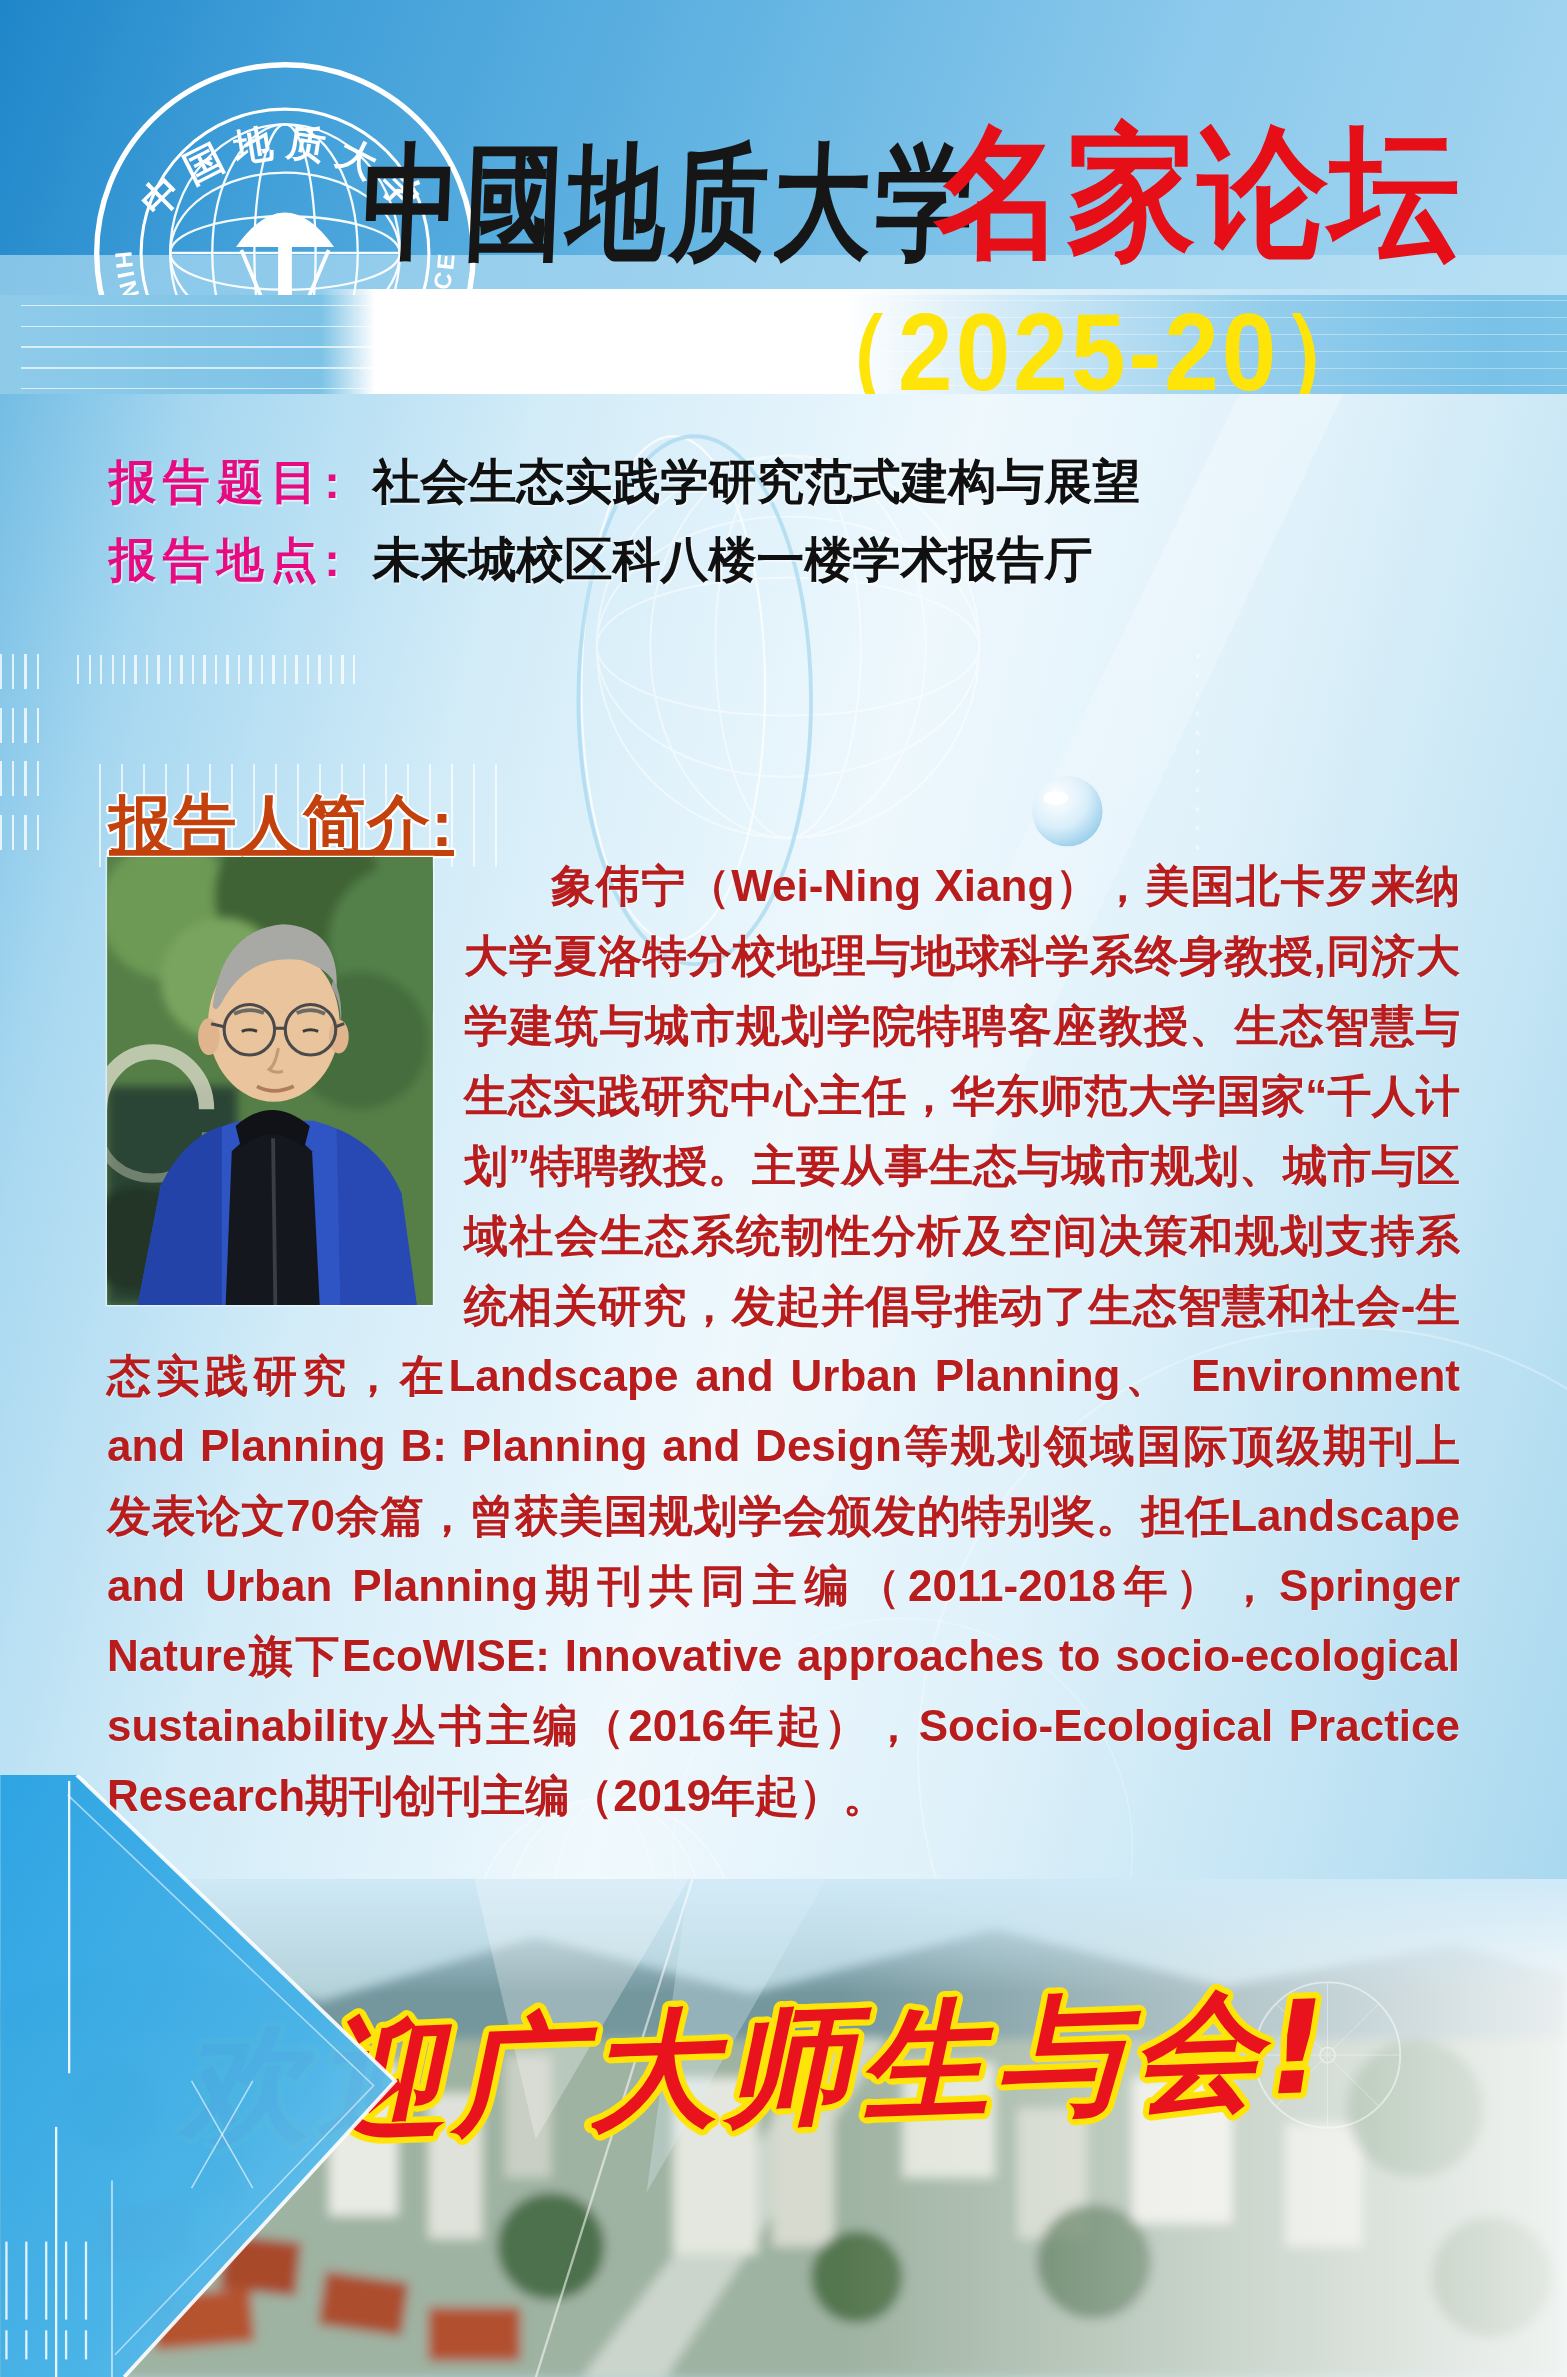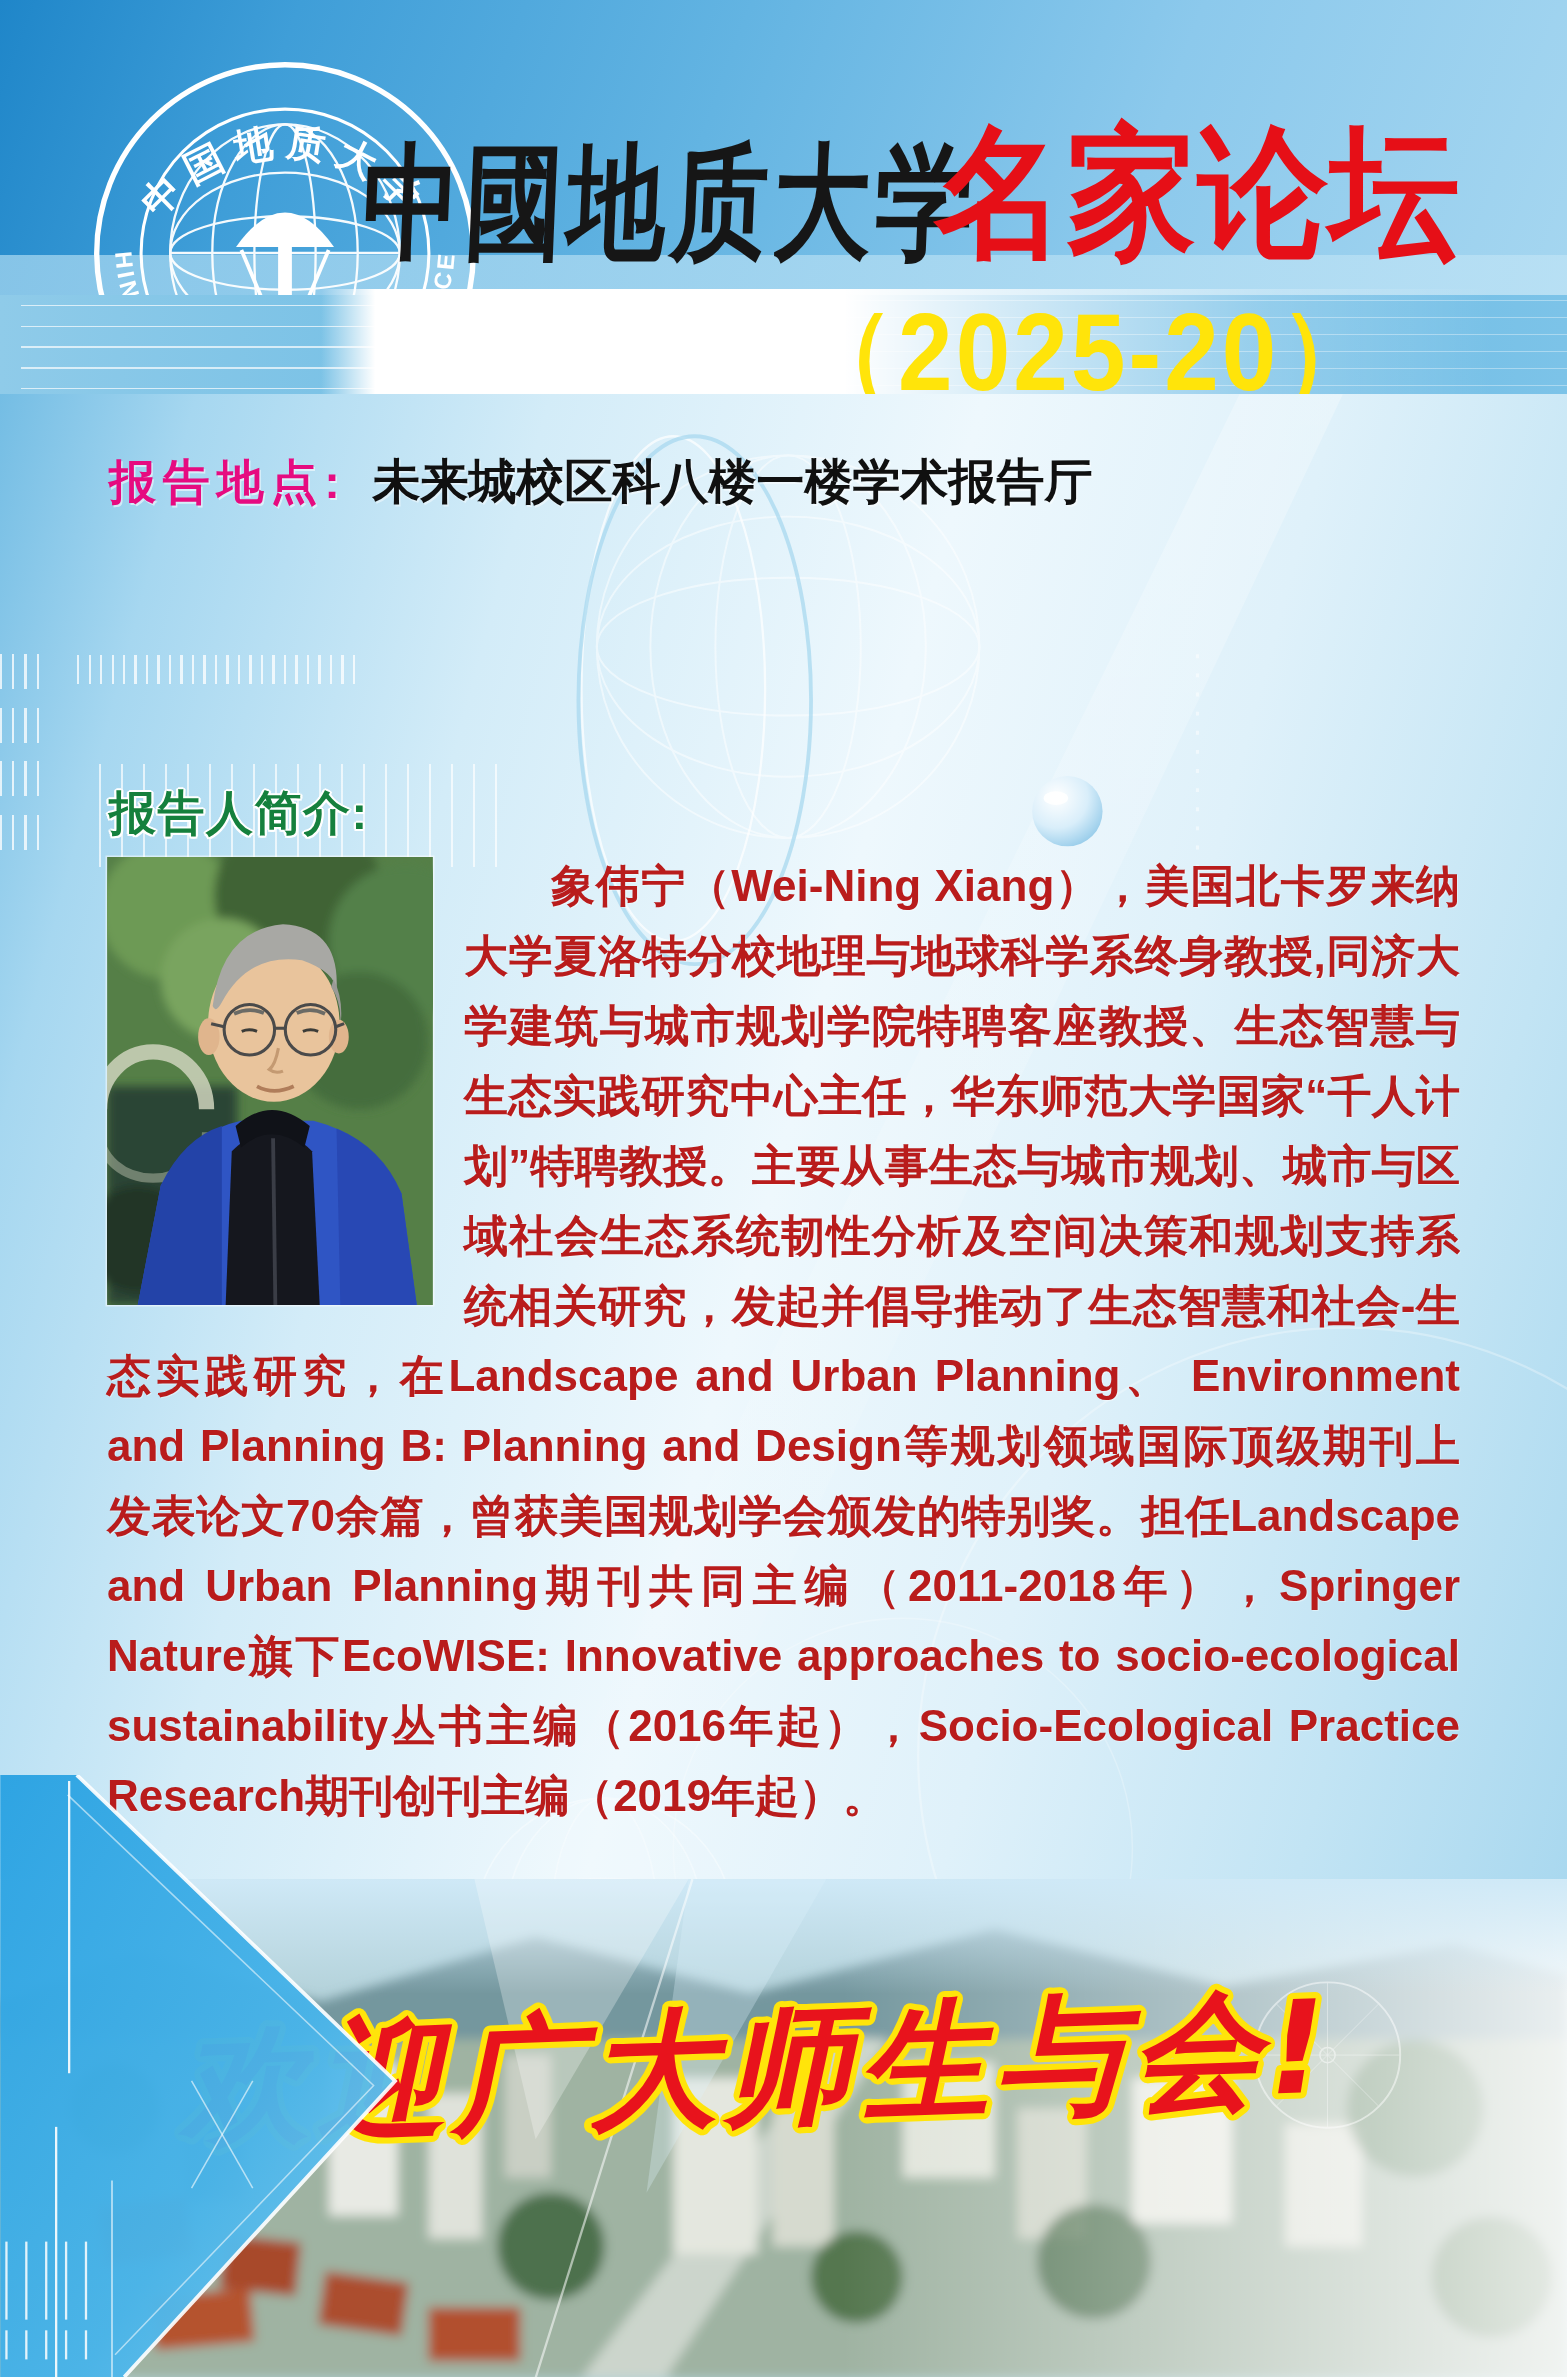--- a/index.html
+++ b/index.html
@@ -43,23 +43,23 @@
     text-shadow:1.5px 1.5px 0 rgba(255,255,255,.55);}
   .info-value{display:inline-block;margin-left:29px;font-size:48px;font-weight:800;color:#101010;
     vertical-align:bottom;text-shadow:1.5px 1.5px 0 rgba(255,255,255,.45);}
   
   .left-ticks{position:absolute;left:0;width:44px;height:35px;opacity:.85;
     background:repeating-linear-gradient(to right,rgba(255,255,255,.9) 0 2.3px,transparent 2.3px 12.2px);}
   .hatch-mid{position:absolute;left:77px;top:655px;width:283px;height:29px;opacity:.85;
     background:repeating-linear-gradient(to right,rgba(255,255,255,.9) 0 2.3px,transparent 2.3px 11.5px);}
   .intro-ticks{position:absolute;left:99px;top:764px;width:417px;height:103px;opacity:.8;
     background:repeating-linear-gradient(to right,rgba(255,255,255,.85) 0 2.3px,transparent 2.3px 22px);}
-  .intro-label{position:absolute;left:109px;top:782px;font-size:47px;font-weight:800;color:#15803d;
+  .intro-label{position:absolute;left:109px;top:782px;font-size:63px;font-weight:800;color:#c2410c;
     letter-spacing:1.5px;white-space:nowrap;
-    text-shadow:2.3px 0 0 #fff,-2.3px 0 0 #fff,0 2.3px 0 #fff,0 -2.3px 0 #fff,1.5px 1.5px 0 #fff,-1.5px -1.5px 0 #fff,1.5px -1.5px 0 #fff,-1.5px 1.5px 0 #fff;}
+    text-shadow:2.3px 0 0 #fff,-2.3px 0 0 #fff,0 2.3px 0 #fff,0 -2.3px 0 #fff,1.5px 1.5px 0 #fff,-1.5px -1.5px 0 #fff,1.5px -1.5px 0 #fff,-1.5px 1.5px 0 #fff;text-decoration:underline;}
   
   .bio{position:absolute;left:107px;top:851px;width:1353px;font-size:44px;line-height:70px;
     font-weight:700;color:#b91c1c;text-align:justify;text-shadow:1.1px 1.1px 0 rgba(255,255,255,.4);}
   .bio p{margin:0;text-indent:87px;}
   .photo{float:left;width:326px;height:448px;margin:6.1px 31px 10.7px 0;display:block;
     box-shadow:0 0 0 1.5px rgba(255,255,255,.5);}
   
   .welcome-svg{position:absolute;left:107px;top:1947px;width:1301px;height:237px;overflow:visible;}
   
   .photo-strip{position:absolute;left:0;top:1879px;width:1567px;height:499px;}
@@ -154,20 +154,24 @@
     </g>
     <g stroke="#ffffff" fill="rgba(255,255,255,.12)" opacity=".4" stroke-width="2">
       <circle cx="790" cy="2005" r="170"></circle>
       <ellipse cx="790" cy="2005" rx="70" ry="170"></ellipse>
       <ellipse cx="790" cy="2005" rx="130" ry="170"></ellipse>
       <ellipse cx="790" cy="2005" rx="170" ry="65"></ellipse>
     </g>
   </svg>
 
   <div class="info-block">
+    <div class="info-row">
+      <span class="info-label">报告题目:</span>
+      <span class="info-value">社会生态实践学研究范式建构与展望</span>
+    </div>
     <div class="info-row">
       <span class="info-label">报告地点:</span>
       <span class="info-value">未来城校区科八楼一楼学术报告厅</span>
     </div>
   </div>
 
   <div class="left-ticks" style="top:654px"></div>
   <div class="left-ticks" style="top:708px"></div>
   <div class="left-ticks" style="top:761px"></div>
   <div class="left-ticks" style="top:815px"></div>

